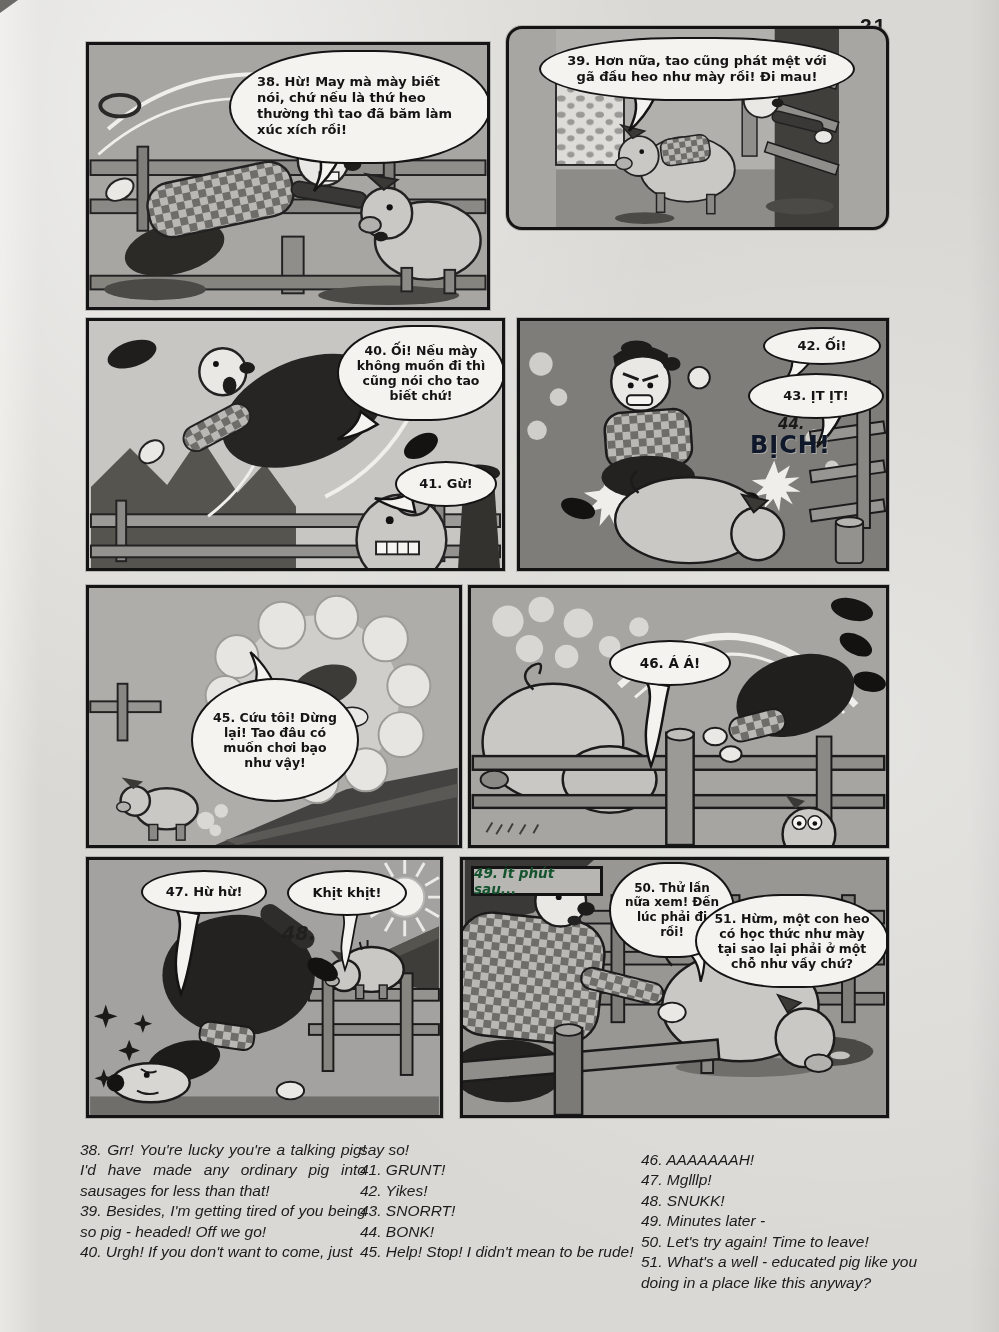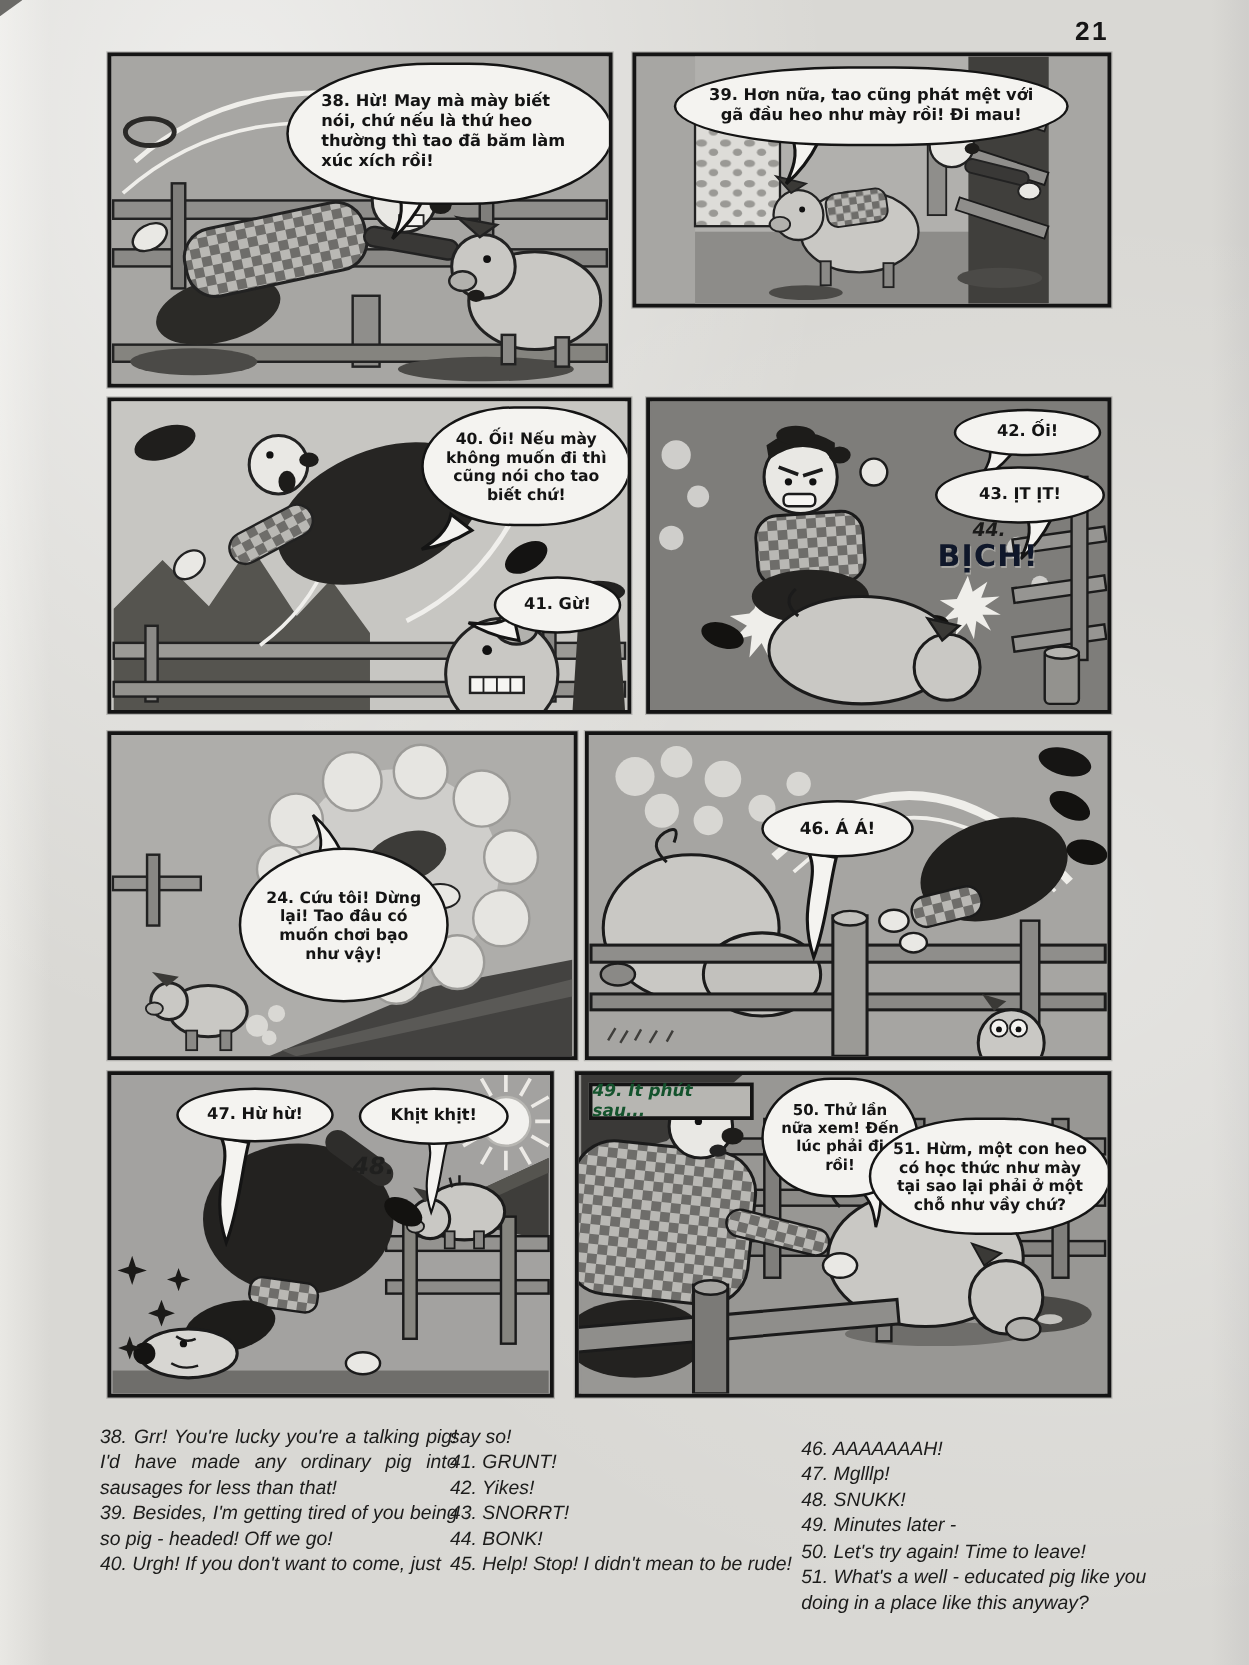--- a/index.html
+++ b/index.html
@@ -103,21 +103,21 @@
         <ellipse cx="297" cy="196" rx="7" ry="5" fill="#1d1c1a"></ellipse>
         <circle cx="306" cy="166" r="3.2" fill="#111"></circle>
       </g>
     </svg>
     <svg class="tail" style="left:225px;top:110px;width:26px;height:36px;" viewBox="0 0 26 36">
         <path d="M5,0 C10,13 5,25 0,36 C13,25 21,12 26,2 Z" fill="#f4f3f0" stroke="#141414" stroke-width="2.5"></path>
       </svg>
     <div class="bubble blob" style="left:140px;top:5px;width:262px;height:114px;font-size:13px;text-align:left;padding:10px 20px 12px 26px;justify-content:flex-end;">38. Hừ! May mà mày biết nói, chứ nếu là thứ heo thường thì tao đã băm làm xúc xích rồi!</div>
   </div>
 
-  <div class="panel" style="left:506px;top:42px;width:383px;height:204px;">
+  <div class="panel" style="left:506px;top:26px;width:383px;height:204px;border-radius:16px;">
     <svg class="art" viewBox="0 0 383 268">
       <rect width="383" height="268" fill="#b1b0ad"></rect>
       <rect x="0" y="190" width="383" height="78" fill="#8d8c89"></rect>
       <g>
         <rect x="0" y="58" width="92" height="126" fill="url(#spots)" stroke="#222" stroke-width="2.5"></rect>
       </g>
       <g>
         <rect x="296" y="0" width="87" height="268" fill="#403f3c"></rect>
         <rect x="282" y="52" width="101" height="14" fill="#8f8e8b" stroke="#1b1b1b" stroke-width="2" transform="rotate(18 332 59)"></rect>
         <rect x="282" y="110" width="101" height="14" fill="#8f8e8b" stroke="#1b1b1b" stroke-width="2" transform="rotate(18 332 117)"></rect>
@@ -302,21 +302,21 @@
         <g fill="#d9d8d4">
             <circle cx="118" cy="238" r="9"></circle>
             <circle cx="134" cy="228" r="7"></circle>
             <circle cx="128" cy="248" r="6"></circle>
           </g>
       </g>
     </svg>
     <svg class="tail" style="left:160px;top:64px;width:26px;height:32px;transform:scaleY(-1);" viewBox="0 0 26 36">
         <path d="M5,0 C10,13 5,25 0,36 C13,25 21,12 26,2 Z" fill="#f4f3f0" stroke="#141414" stroke-width="2.5"></path>
       </svg>
-    <div class="bubble blob" style="left:102px;top:90px;width:168px;height:124px;font-size:12.5px;padding:14px 16px;border-radius:50% 50% 50% 50%/50%;">24. Cứu tôi! Dừng lại! Tao đâu có muốn chơi bạo như vậy!</div>
+    <div class="bubble blob" style="left:102px;top:90px;width:168px;height:124px;font-size:12.5px;padding:14px 16px;border-radius:50% 50% 50% 50%/50%;">45. Cứu tôi! Dừng lại! Tao đâu có muốn chơi bạo như vậy!</div>
   </div>
 
   <div class="panel" style="left:468px;top:585px;width:421px;height:263px;background:#a6a5a2;">
     <svg class="art" viewBox="0 0 421 263">
       <rect width="421" height="263" fill="#a6a5a2"></rect>
       <g fill="#d8d7d3">
         <circle cx="36" cy="34" r="16"></circle>
           <circle cx="70" cy="22" r="13"></circle>
           <circle cx="108" cy="36" r="15"></circle>
         <circle cx="58" cy="62" r="14"></circle>

